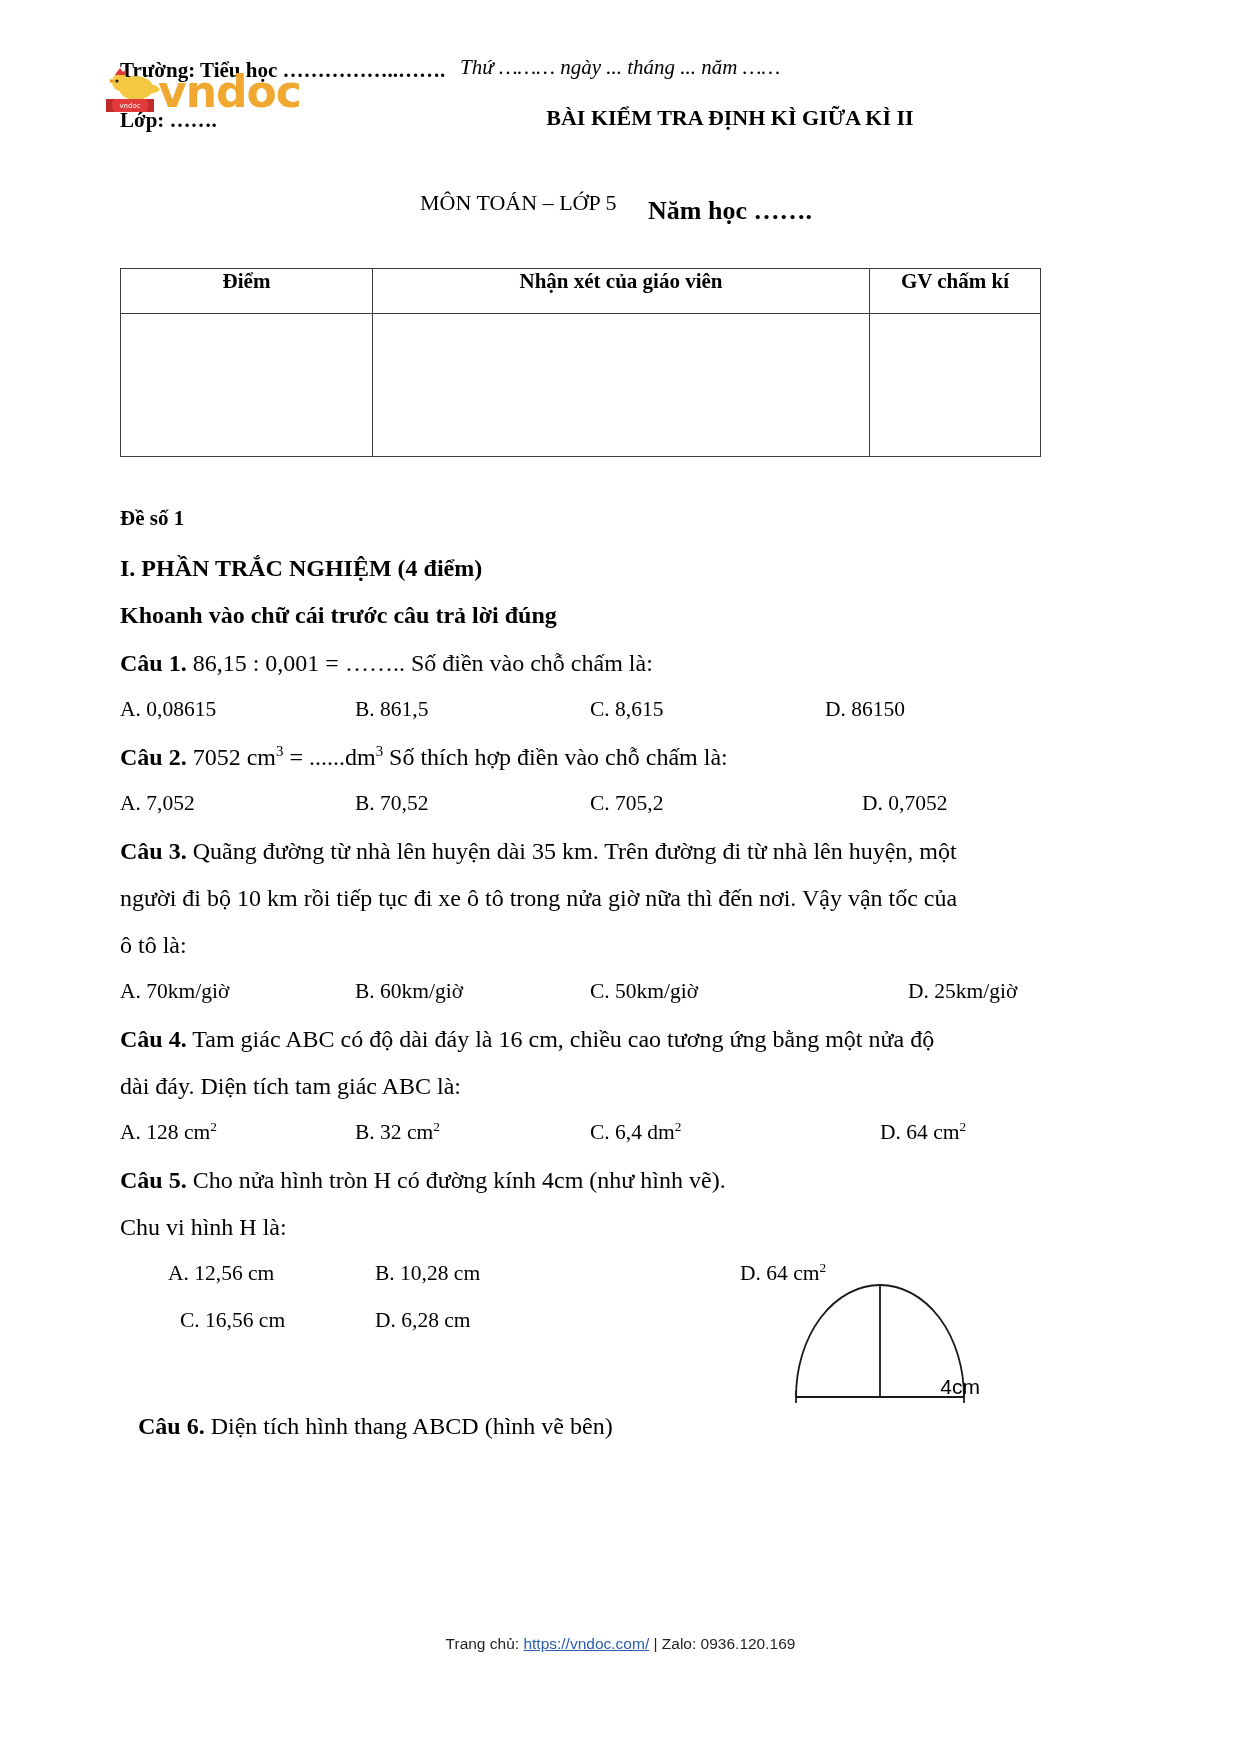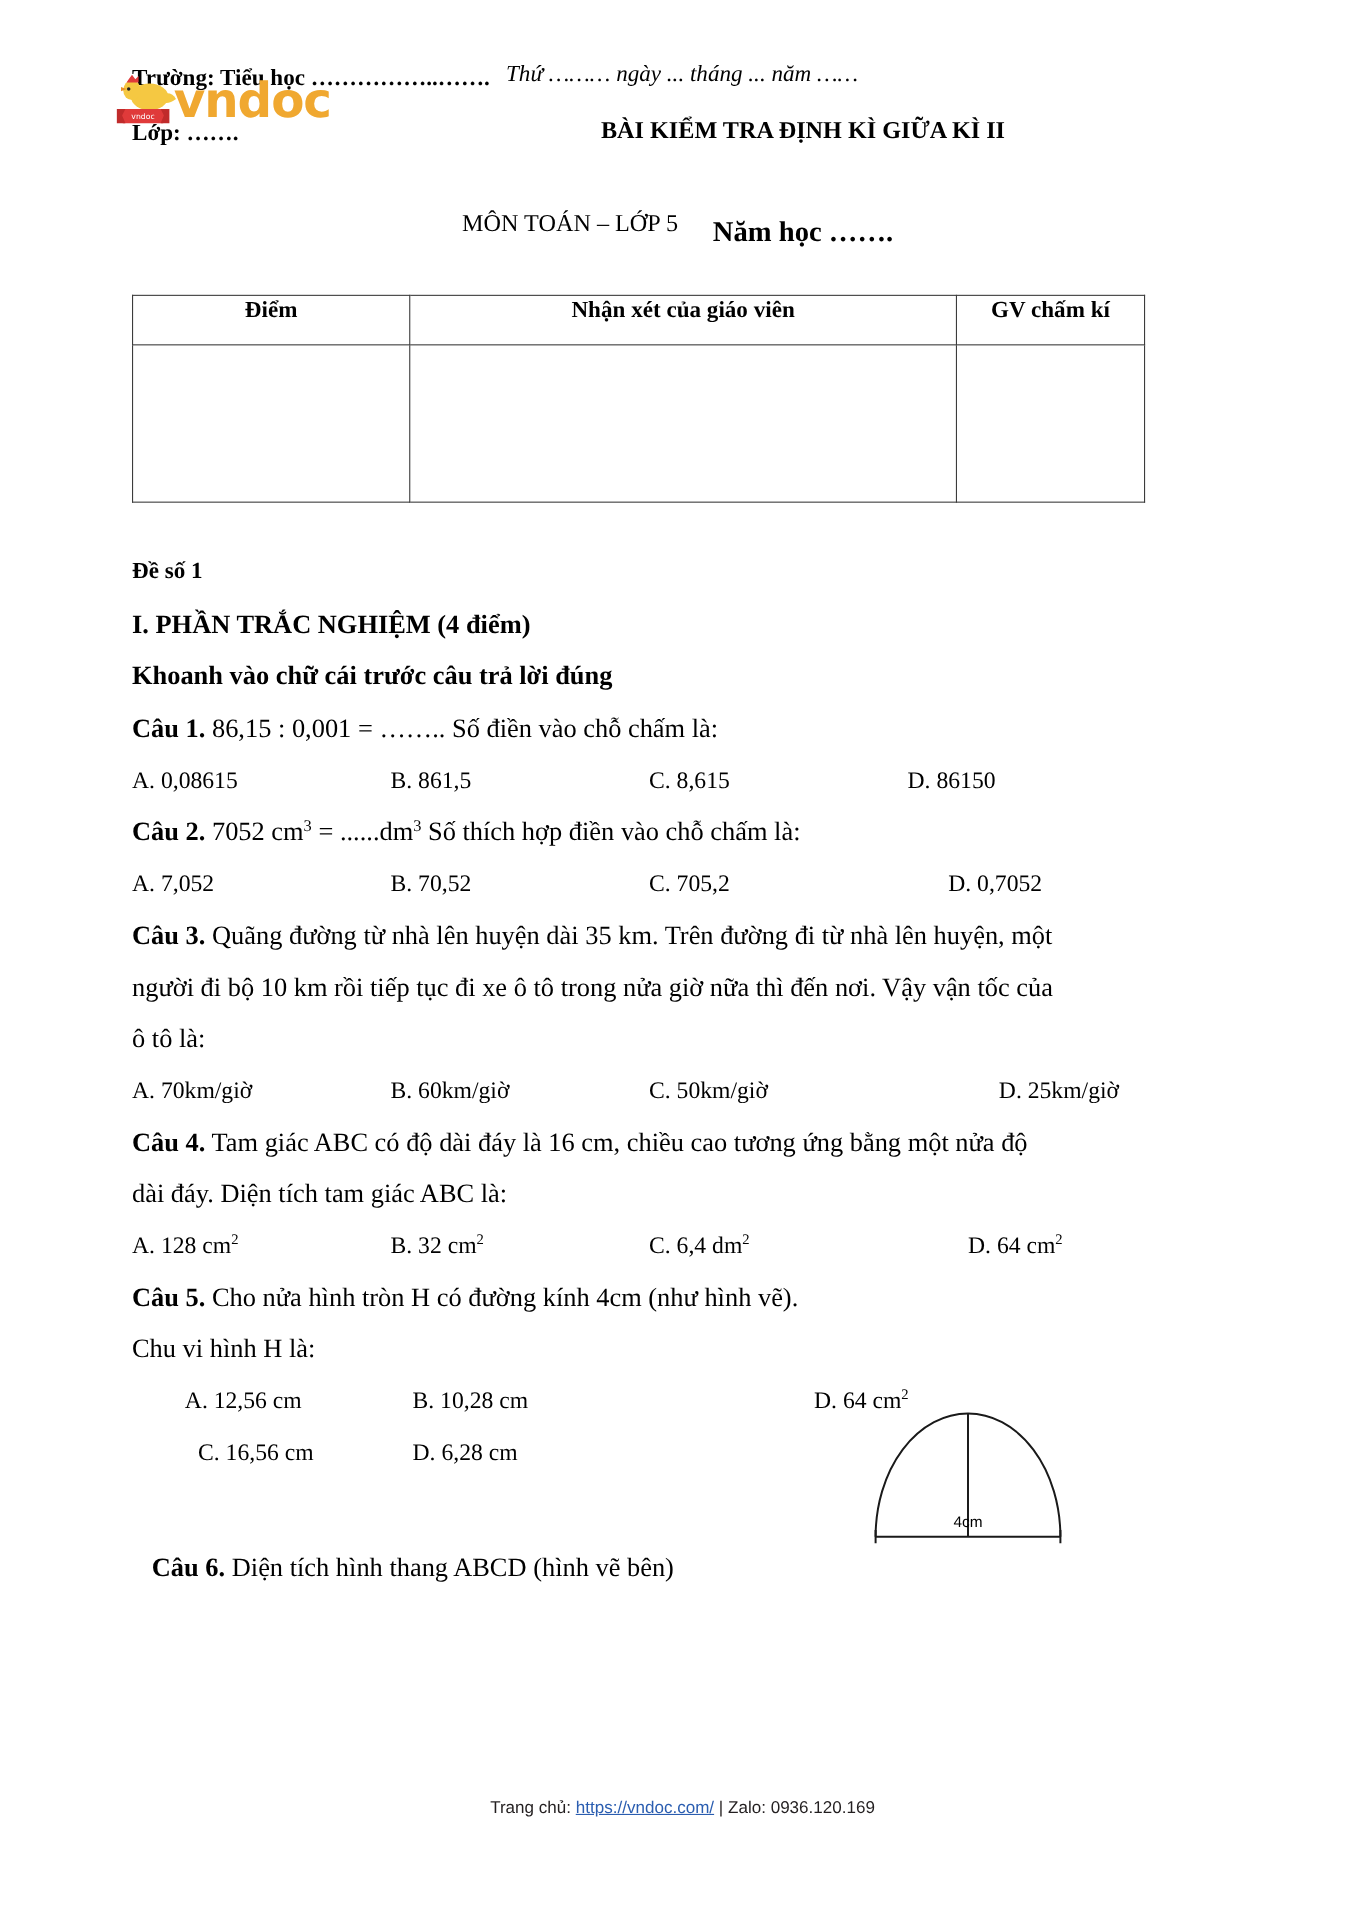--- a/index.html
+++ b/index.html
@@ -181,22 +181,22 @@
     left: 660px;
     top: 1279px;
     width: 200px;
     height: 135px;
   }
   .fig-caption {
     position: absolute;
     left: 660px;
     top: 1375px;
     width: 200px;
-    text-align: center;
-    font-size: 14px;
+    text-align: right;
+    font-size: 21px;
     font-family: "Liberation Sans", sans-serif;
   }
 
   
   .footer {
     position: absolute;
     left: 0;
     top: 1635px;
     width: 1241px;
     text-align: center;

